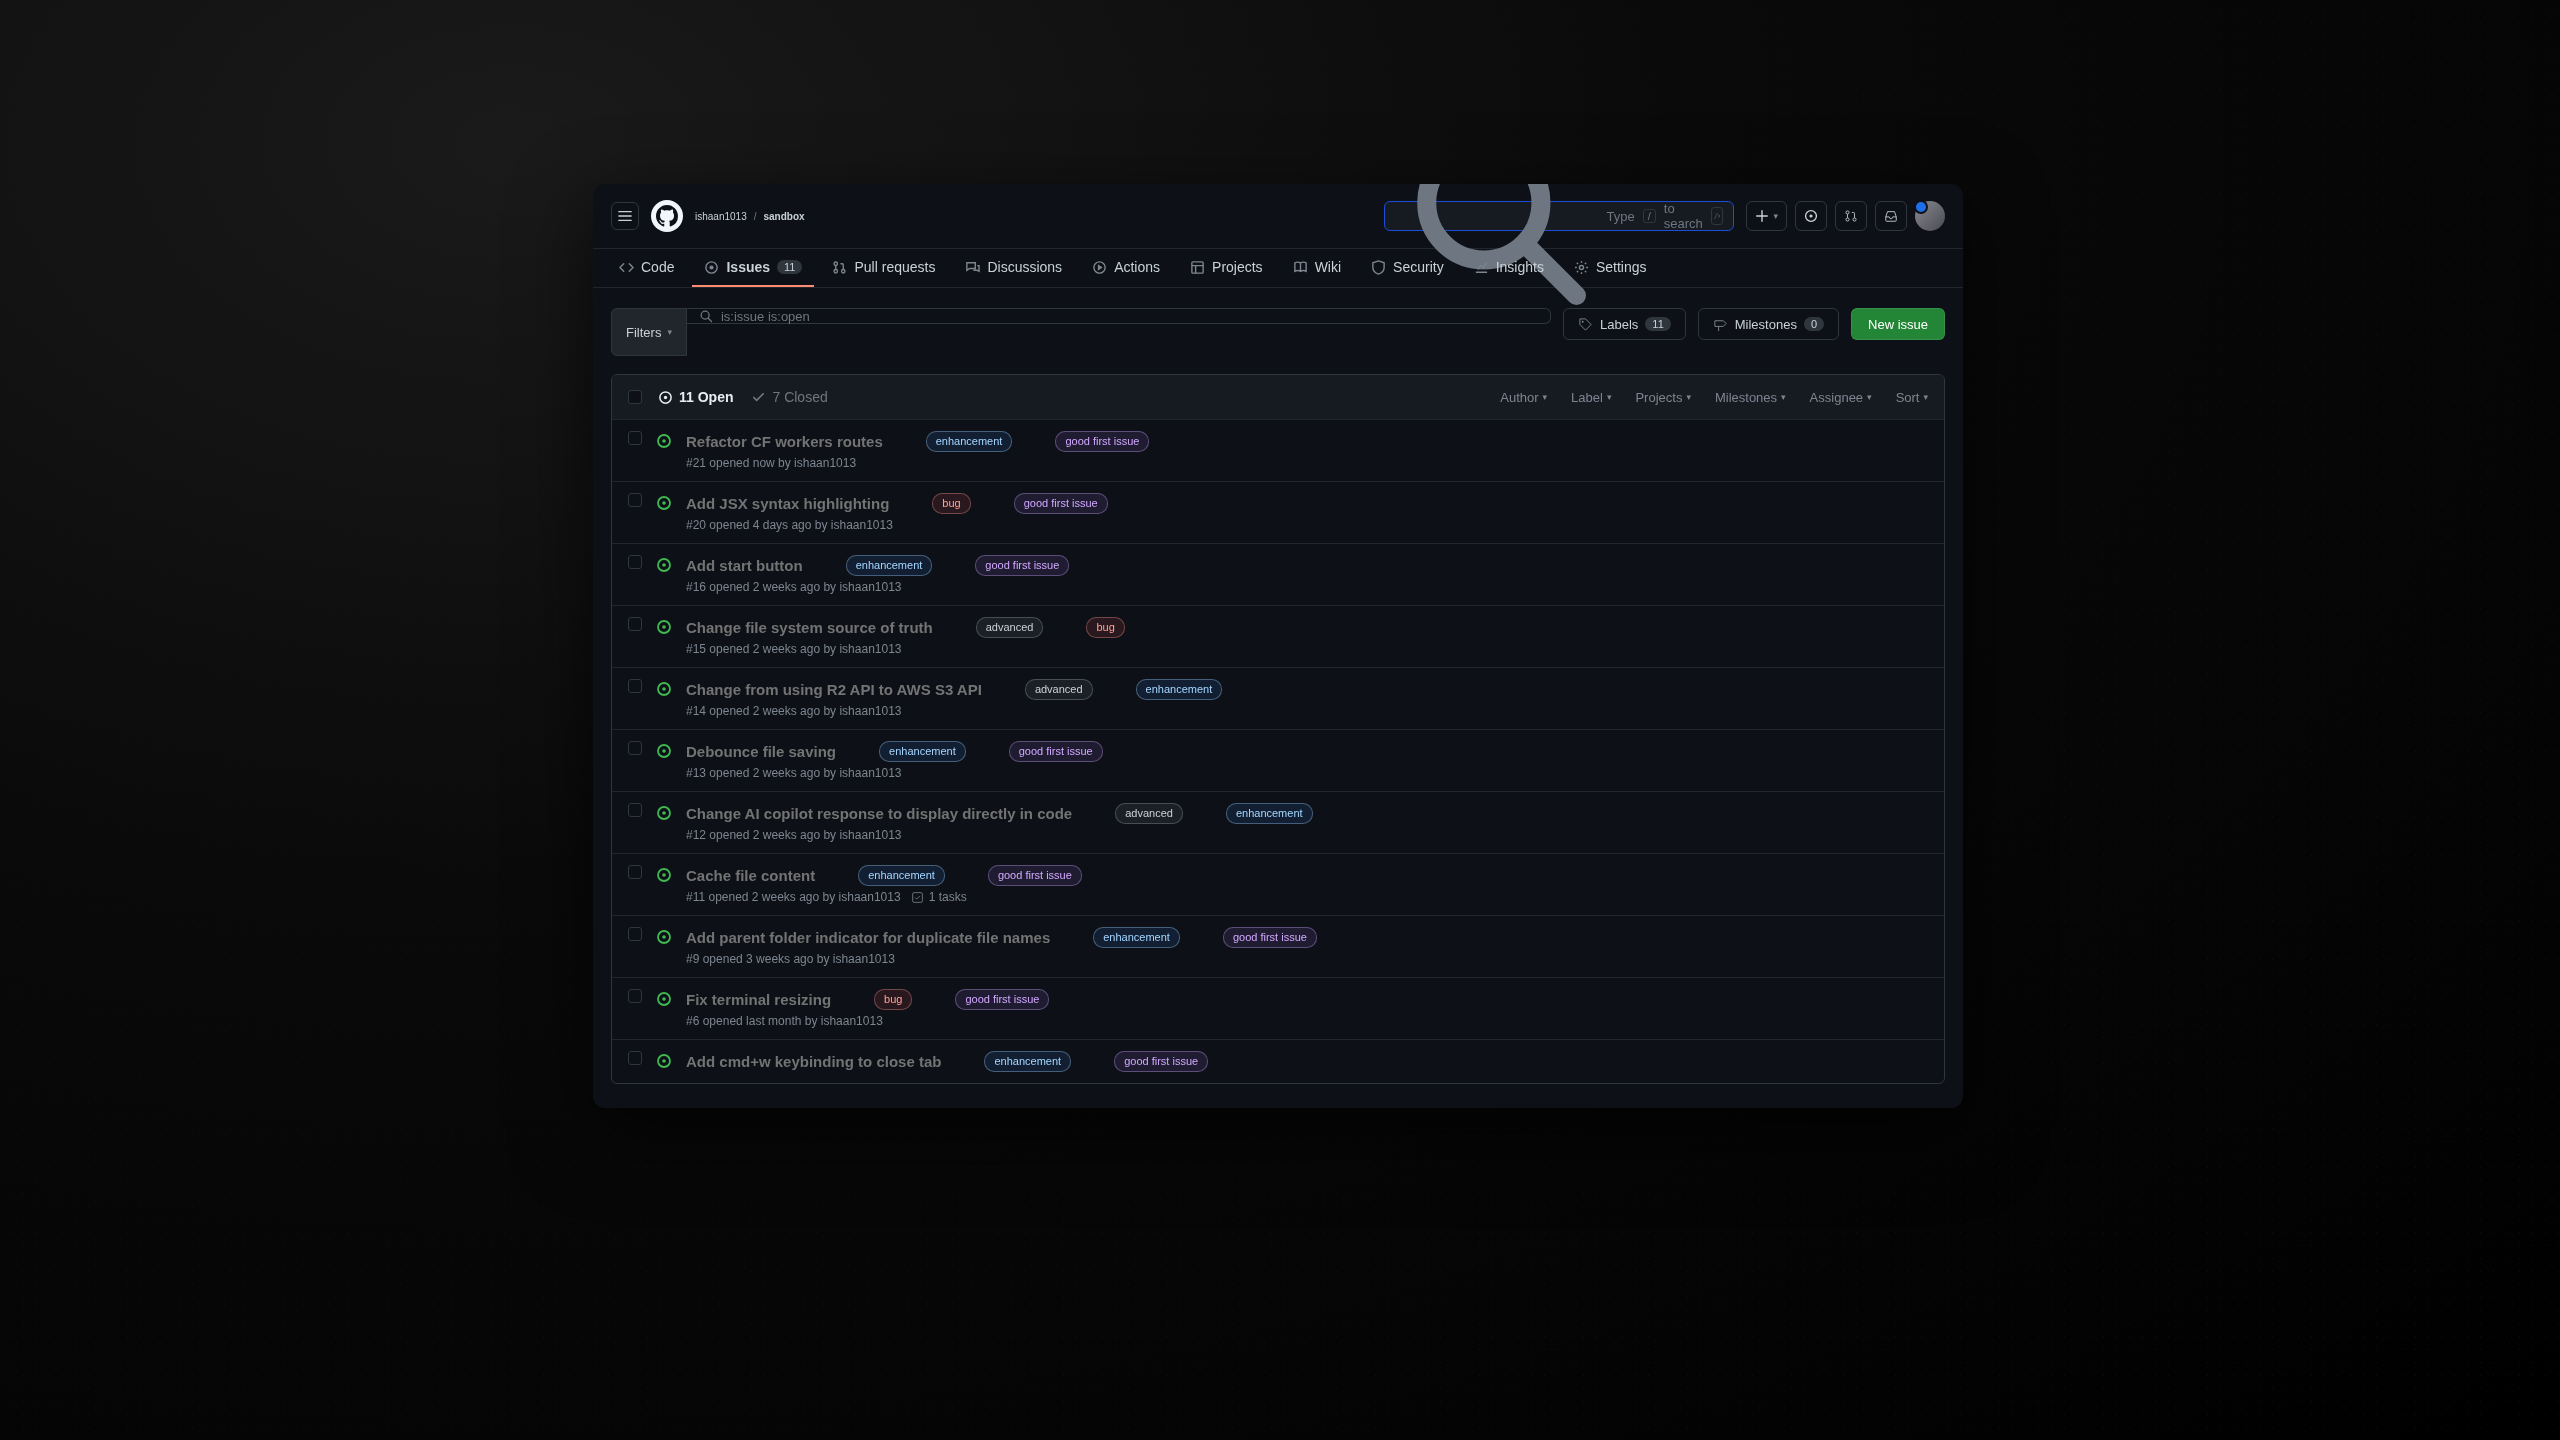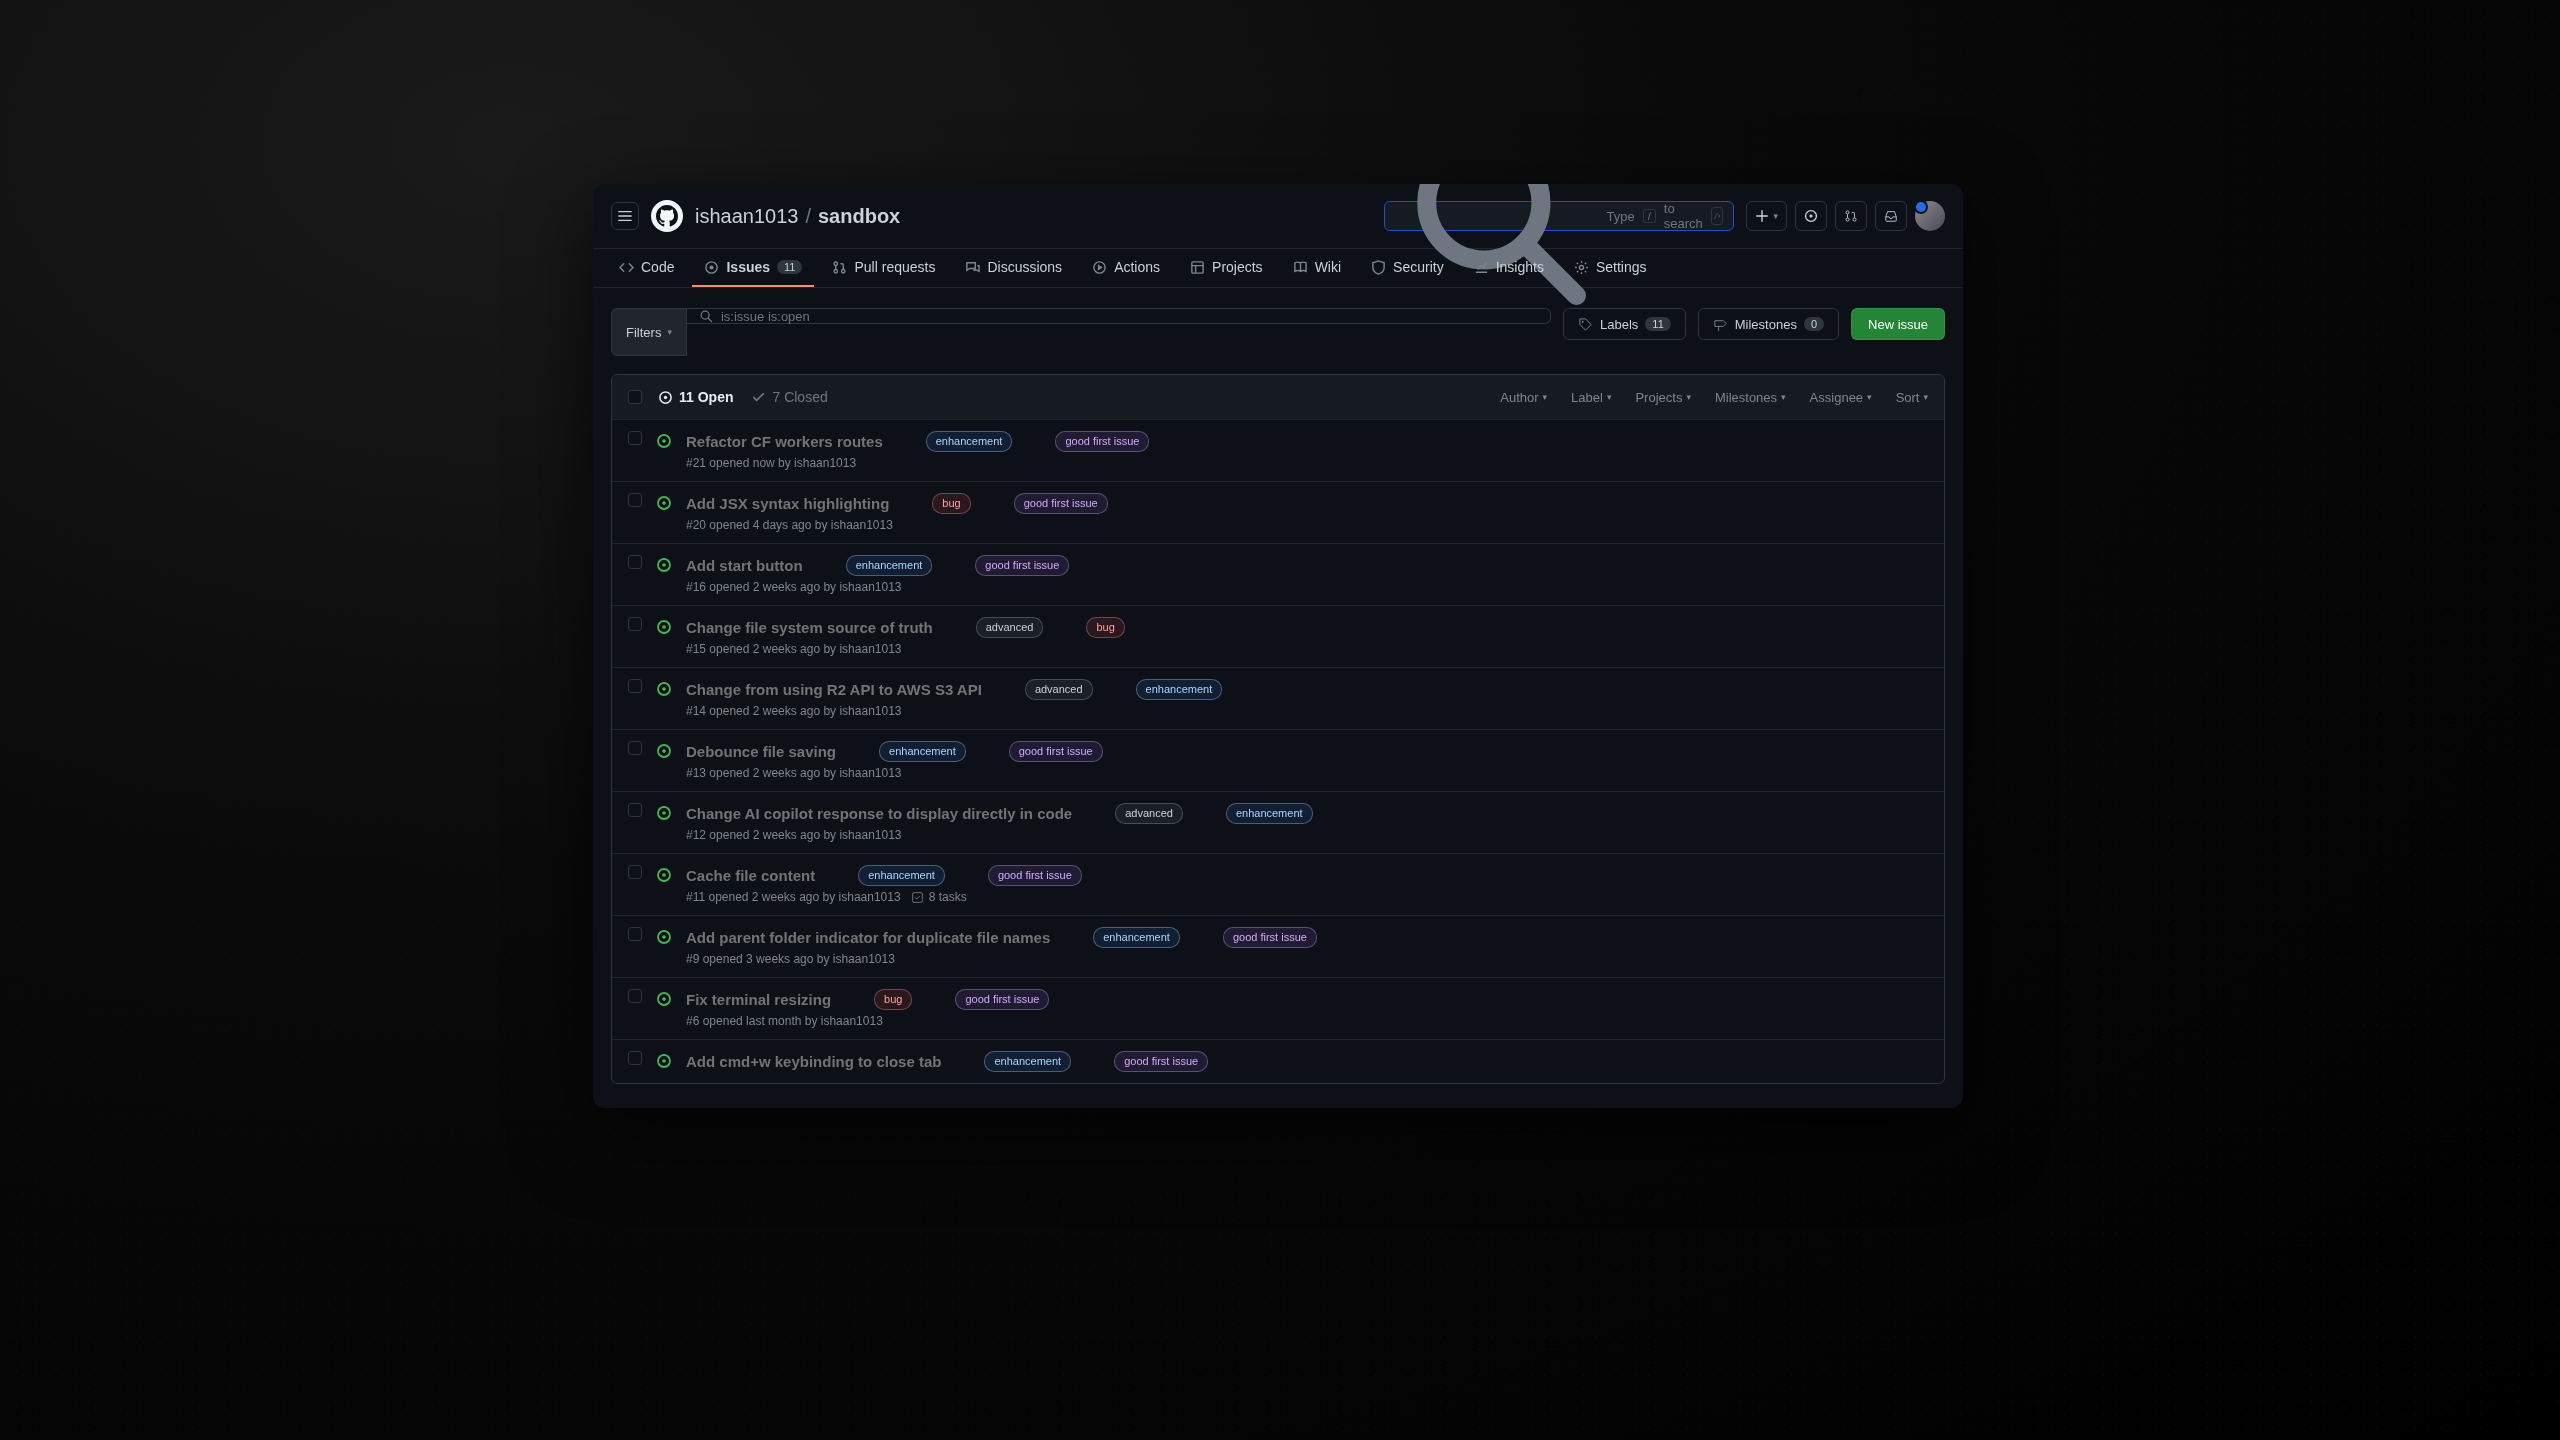--- a/index.html
+++ b/index.html
@@ -47,21 +47,21 @@
   color: #c9d1d9;
 }
 .hamburger svg { width: 14px; height: 14px; }
 .gh-logo {
   width: 32px; height: 32px;
   background: #f0f6fc;
   border-radius: 50%;
   display: flex; align-items: center; justify-content: center;
 }
 .gh-logo svg { width: 22px; height: 22px; fill: #0d1117; }
-.breadcrumb { display: flex; align-items: center; gap: 7px; color: #c9d1d9; font-size: 20px; }
+.breadcrumb { display: flex; align-items: center; gap: 7px; color: #c9d1d9; font-size: 10px; }
 .breadcrumb .sep { color: #6e7681; }
 .breadcrumb .repo { font-weight: 600; }
 .spacer { flex: 1; }
 .searchbox {
   display: flex; align-items: center; gap: 8px;
   background: #161b22;
   border: 1px solid #1d4ed8;
   border-radius: 6px;
   height: 30px;
   padding: 0 10px;
@@ -544,21 +544,21 @@
                 <span class="label label-enhancement">enhancement</span>
                 <span class="label label-goodfirst">good first issue</span>
               </div>
               <div class="issue-meta">
                 <span>#11 opened 2 weeks ago by ishaan1013</span>
                 <span class="tasks">
                   <svg viewBox="0 0 16 16">
                     <rect x="2" y="2" width="12" height="12" rx="2"></rect>
                     <path d="M5 8l2 2 4-4"></path>
                   </svg>
-                  <span>8 tasks</span>
+                  <span>1 tasks</span>
                 </span>
               </div>
             </div>
           </div>
           <div class="issue-row">
             <div class="checkbox"></div>
             <div class="issue-icon"><svg viewBox="0 0 16 16">
                 <circle cx="8" cy="8" r="6"></circle>
                 <circle cx="8" cy="8" r="1.8" fill="#3fb950" stroke="none"></circle>
               </svg></div>

